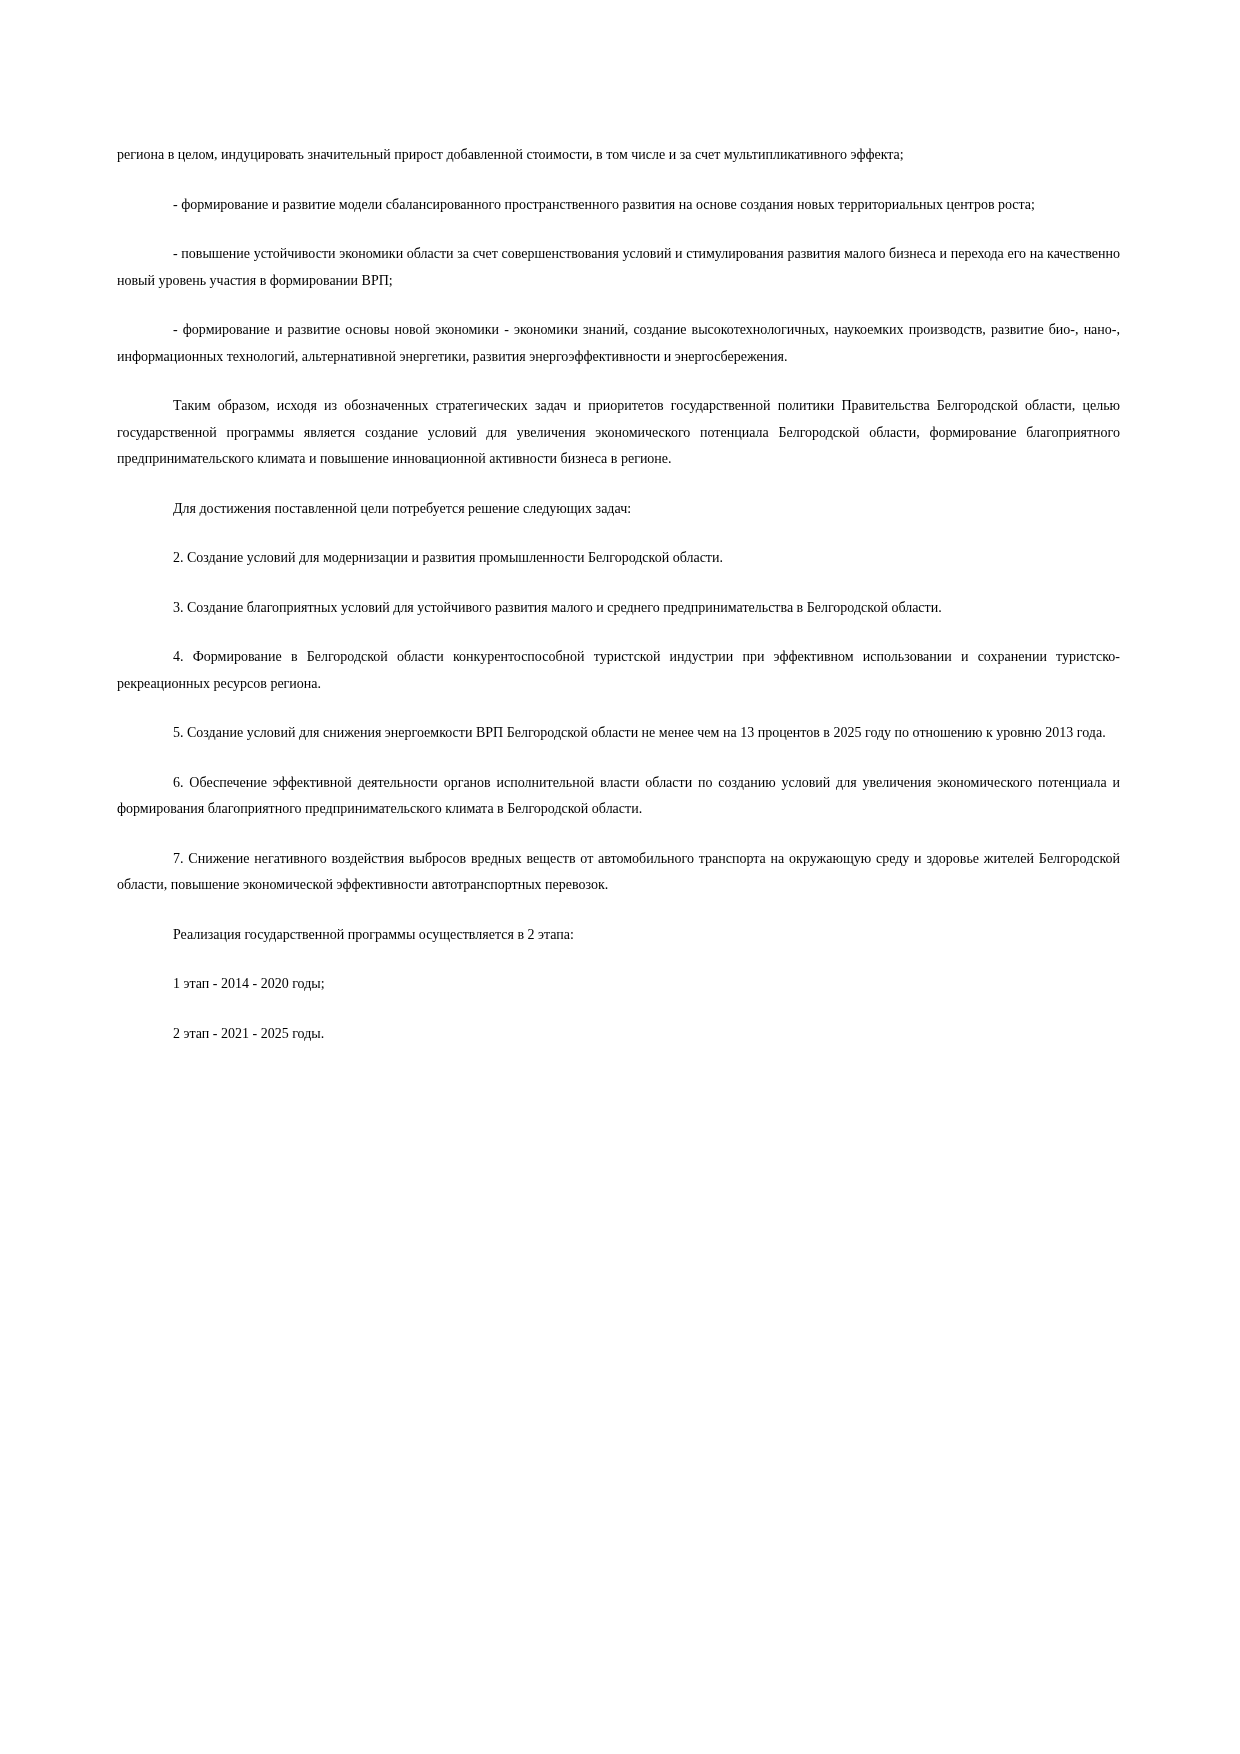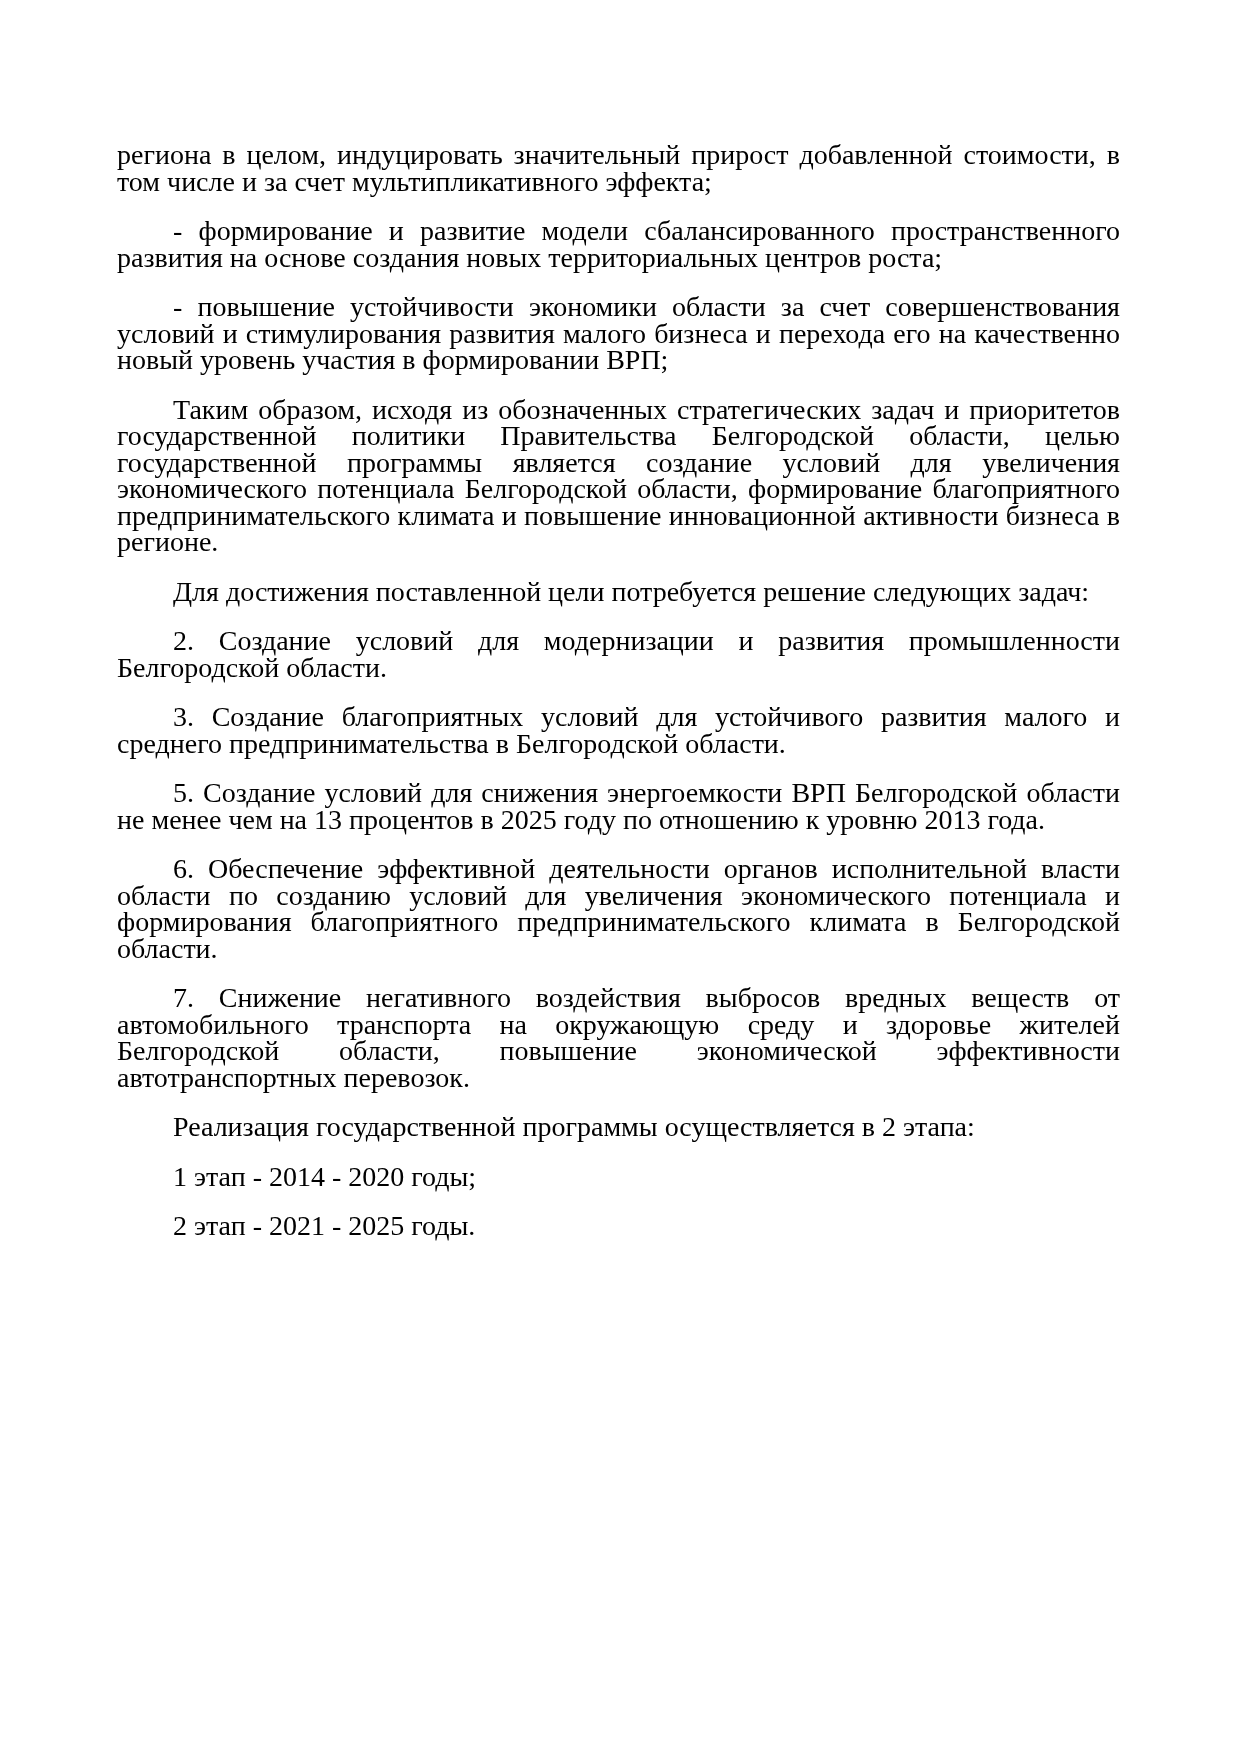--- a/index.html
+++ b/index.html
@@ -3,41 +3,43 @@
   <meta charset="utf-8">
   <style>
     html, body { margin: 0; padding: 0; background: #ffffff; }
     body {
       width: 1240px; height: 1754px; position: relative; overflow: hidden;
       font-family: "Liberation Serif", "DejaVu Serif", serif;
       color: #000;
     }
     .page {
       position: absolute; left: 117px; top: 142px; width: 1003px;
-      font-size: 28px; line-height: 26.5px;
+      font-size: 14px; line-height: 26.5px;
     }
     .p {
       margin: 0 0 23px 0;
       text-align: justify;
       text-align-last: left;
       hyphens: none;
     }
     .indent { text-indent: 56px; }
     .note { margin-top: -23px; text-indent: 0; }
   </style>
 </head>
 <body>
 
 <div class="page">
   <p class="p">региона в целом, индуцировать значительный прирост добавленной стоимости, в том числе и за счет мультипликативного эффекта;</p>
   <p class="p indent">- формирование и развитие модели сбалансированного пространственного развития на основе создания новых территориальных центров роста;</p>
   <p class="p indent">- повышение устойчивости экономики области за счет совершенствования условий и стимулирования развития малого бизнеса и перехода его на качественно новый уровень участия в формировании ВРП;</p>
+  <p class="p indent">- формирование и развитие основы новой экономики - экономики знаний, создание высокотехнологичных, наукоемких производств, развитие био-, нано-, информационных технологий, альтернативной энергетики, развития энергоэффективности и энергосбережения.</p>
   <p class="p indent">Таким образом, исходя из обозначенных стратегических задач и приоритетов государственной политики Правительства Белгородской области, целью государственной программы является создание условий для увеличения экономического потенциала Белгородской области, формирование благоприятного предпринимательского климата и повышение инновационной активности бизнеса в регионе.</p>
   <p class="p indent">Для достижения поставленной цели потребуется решение следующих задач:</p>
   <p class="p indent">2. Создание условий для модернизации и развития промышленности Белгородской области.</p>
   <p class="p indent">3. Создание благоприятных условий для устойчивого развития малого и среднего предпринимательства в Белгородской области.</p>
+  <p class="p indent">4. Формирование в Белгородской области конкурентоспособной туристской индустрии при эффективном использовании и сохранении туристско-рекреационных ресурсов региона.</p>
   <p class="p indent">5. Создание условий для снижения энергоемкости ВРП Белгородской области не менее чем на 13 процентов в 2025 году по отношению к уровню 2013 года.</p>
   <p class="p indent">6. Обеспечение эффективной деятельности органов исполнительной власти области по созданию условий для увеличения экономического потенциала и формирования благоприятного предпринимательского климата в Белгородской области.</p>
   <p class="p indent">7. Снижение негативного воздействия выбросов вредных веществ от автомобильного транспорта на окружающую среду и здоровье жителей Белгородской области, повышение экономической эффективности автотранспортных перевозок.</p>
   <p class="p indent">Реализация государственной программы осуществляется в 2 этапа:</p>
   <p class="p indent">1 этап - 2014 - 2020 годы;</p>
   <p class="p indent">2 этап - 2021 - 2025 годы.</p>
 </div>
 
 </body></html>

